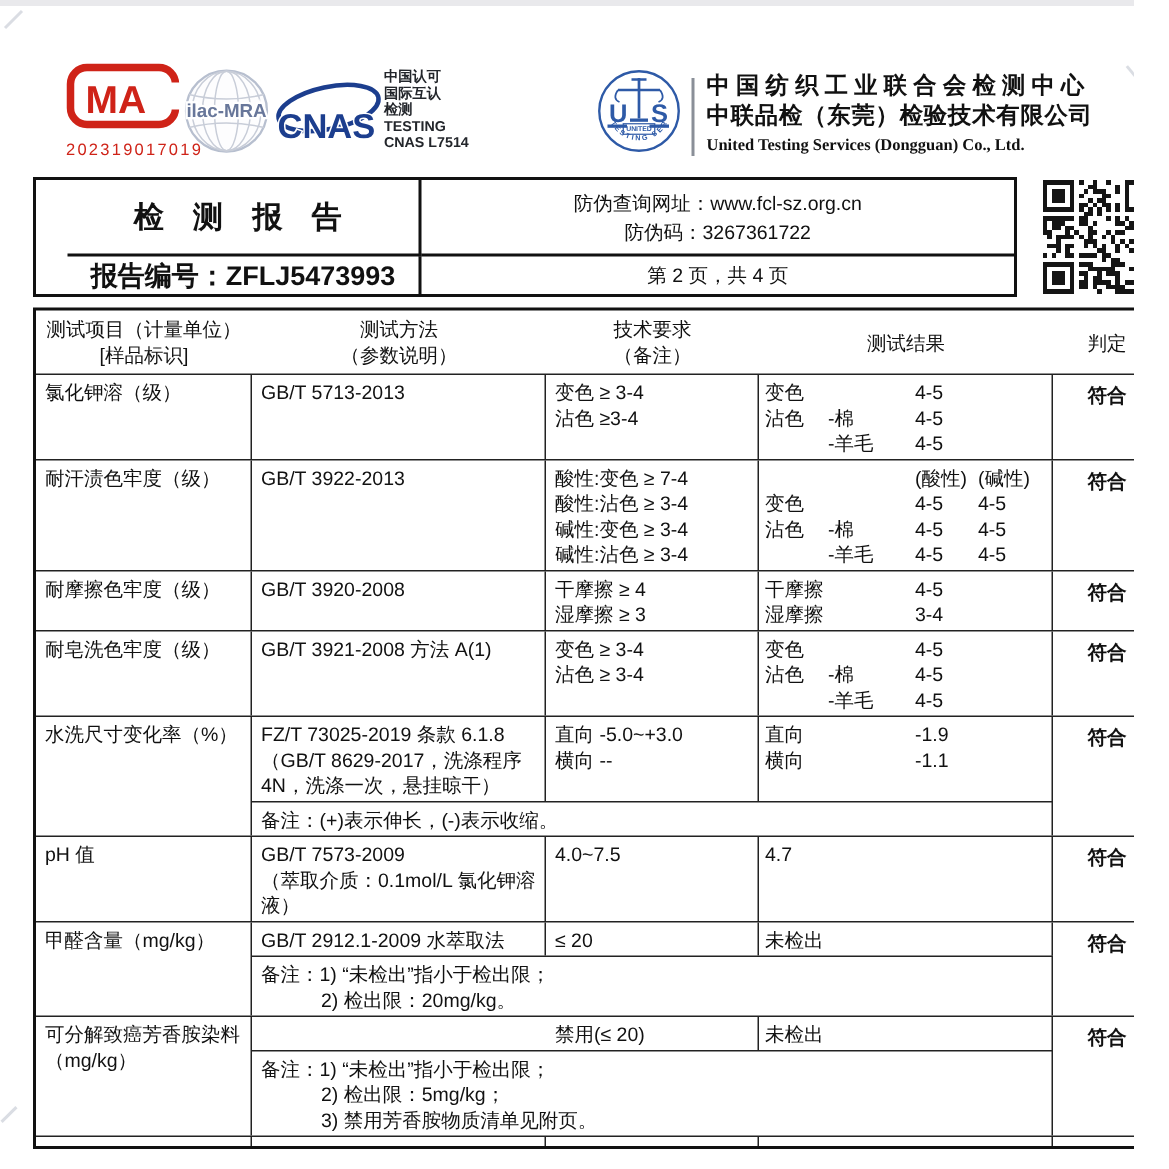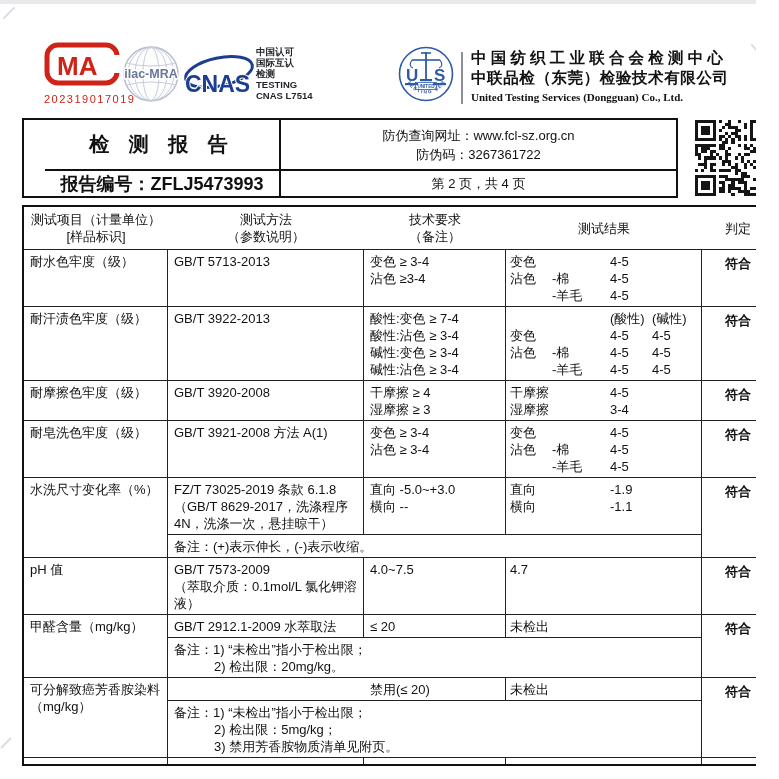--- a/index.html
+++ b/index.html
@@ -465,21 +465,21 @@
           <div>（备注）</div>
         </div>
         <div class="cell">
           <div>测试结果</div>
         </div>
         <div class="cell">
           <div>判定</div>
         </div>
       </div>
       <div class="trow">
-        <div class="cell c-item">耐水色牢度（级）</div>
+        <div class="cell c-item">氯化钾溶（级）</div>
         <div class="cell c-method">
           <div class="tline">GB/T 5713-2013</div>
         </div>
         <div class="cell c-req">
           <div class="tline">变色 ≥ 3-4</div>
           <div class="tline">沾色 ≥3-4</div>
         </div>
         <div class="cell c-res">
           <div class="rline">
             <span class="rl">变色</span>

